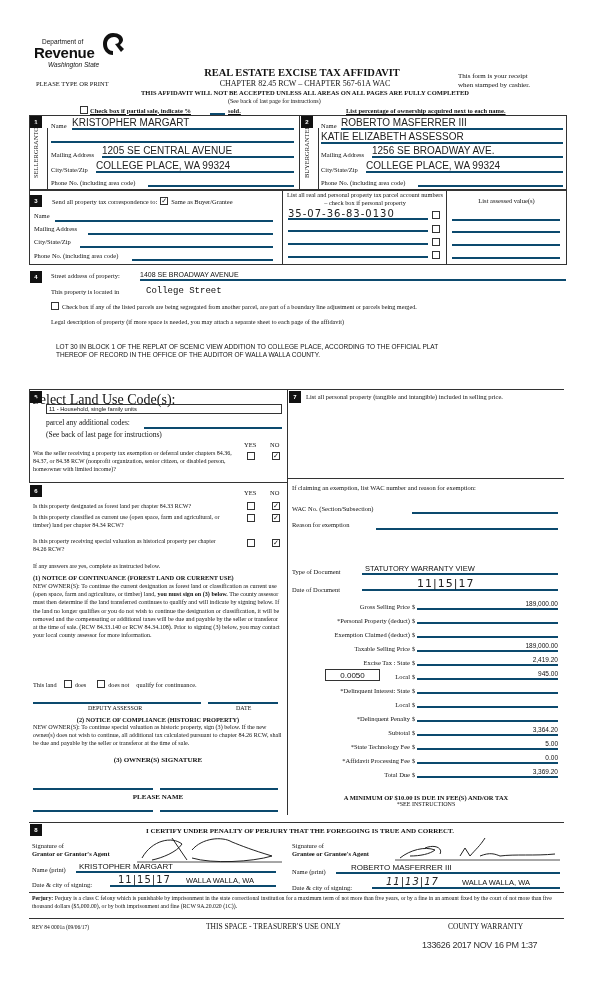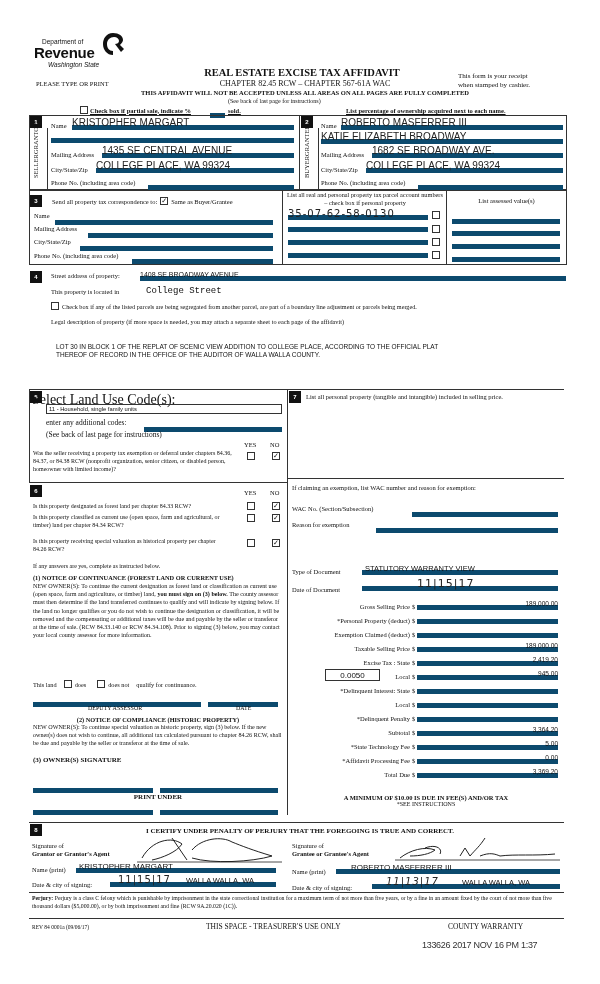--- a/index.html
+++ b/index.html
@@ -2,21 +2,21 @@
 <html><head>
 <meta charset="utf-8">
 <style>
   * { box-sizing: border-box; margin: 0; padding: 0; }
   html, body { width: 600px; height: 984px; background: #fff; overflow: hidden; }
   body { position: relative; font-family: "Liberation Serif", serif; color: #111; font-size: 7px; }
   .abs { position: absolute; }
   .sans { font-family: "Liberation Sans", sans-serif; }
   .mono { font-family: "Liberation Mono", monospace; }
   .num { background: #111; color: #fff; font-size: 6px; font-weight: bold; width: 12px; height: 12px; display: flex; align-items: center; justify-content: center; font-family: "Liberation Sans", sans-serif; }
-  .line { border-bottom: 5px solid #0c4a6e; }
+  .line { border-bottom: 2px solid #0c4a6e; }
   .cb { width: 8px; height: 8px; border: 1px solid #333; background: #fff; display: inline-flex; align-items: center; justify-content: center; font-size: 7px; line-height: 1; }
   .box { border: 1px solid #333; }
   .fill { font-family: "Liberation Sans", sans-serif; font-size: 10px; color: #222; }
   .hand { font-family: "DejaVu Sans", sans-serif; font-size: 11px; color: #222; letter-spacing: 1px; }
   .vlabel { writing-mode: vertical-rl; transform: rotate(180deg); font-size: 6.5px; text-align: center; line-height: 1.1; }
   .lbl { font-size: 6.5px; white-space: nowrap; }
   .amt { font-family: "Liberation Sans", sans-serif; font-size: 6.5px; text-align: right; }
 </style>
 </head>
 <body>
@@ -53,38 +53,38 @@
 <div class="abs vlabel" style="left:32px;top:138px;height:40px;width:14px;display:flex;">
   <span>SELLER</span>
   <span>GRANTOR</span>
 </div>
 <div class="abs" style="left:47px;top:128px;width:1px;height:62px;background:#333;"></div>
 
 <div class="abs lbl" style="left:51px;top:122px;">Name</div>
 <div class="abs line fill" style="left:72px;top:117px;width:222px;height:13px;">KRISTOPHER MARGART</div>
 <div class="abs line fill" style="left:51px;top:130px;width:243px;height:13px;"></div>
 <div class="abs lbl" style="left:51px;top:151px;">Mailing Address</div>
-<div class="abs line fill" style="left:102px;top:145px;width:192px;height:13px;">1435 SE CENTRAL AVENUE</div>
+<div class="abs line fill" style="left:102px;top:145px;width:192px;height:13px;">1205 SE CENTRAL AVENUE</div>
 <div class="abs lbl" style="left:51px;top:166px;">City/State/Zip</div>
 <div class="abs line fill" style="left:96px;top:160px;width:198px;height:13px;">COLLEGE PLACE, WA  99324</div>
 <div class="abs lbl" style="left:51px;top:179px;">Phone No. (including area code)</div>
 <div class="abs line" style="left:148px;top:185px;width:146px;"></div>
 
 <div class="abs num" style="left:301px;top:116px;">2</div>
 <div class="abs vlabel" style="left:303px;top:138px;height:40px;width:14px;display:flex;">
   <span>BUYER</span>
   <span>GRANTEE</span>
 </div>
 <div class="abs" style="left:318px;top:128px;width:1px;height:62px;background:#333;"></div>
 
 <div class="abs lbl" style="left:321px;top:122px;">Name</div>
 <div class="abs line fill" style="left:341px;top:117px;width:222px;height:13px;">ROBERTO MASFERRER III</div>
-<div class="abs line fill" style="left:321px;top:131px;width:242px;height:13px;">KATIE ELIZABETH BROADWAY</div>
+<div class="abs line fill" style="left:321px;top:131px;width:242px;height:13px;">KATIE ELIZABETH ASSESSOR</div>
 <div class="abs lbl" style="left:321px;top:151px;">Mailing Address</div>
-<div class="abs line fill" style="left:372px;top:145px;width:191px;height:13px;">1682 SE BROADWAY AVE.</div>
+<div class="abs line fill" style="left:372px;top:145px;width:191px;height:13px;">1256 SE BROADWAY AVE.</div>
 <div class="abs lbl" style="left:321px;top:166px;">City/State/Zip</div>
 <div class="abs line fill" style="left:366px;top:160px;width:197px;height:13px;">COLLEGE PLACE, WA  99324</div>
 <div class="abs lbl" style="left:321px;top:179px;">Phone No. (including area code)</div>
 <div class="abs line" style="left:418px;top:185px;width:145px;"></div>
 
 <div class="abs box" style="left:29px;top:190px;width:538px;height:75px;"></div>
 <div class="abs" style="left:282px;top:190px;width:1px;height:75px;background:#333;"></div>
 <div class="abs" style="left:446px;top:190px;width:1px;height:75px;background:#333;"></div>
 <div class="abs num" style="left:30px;top:195px;">3</div>
 <div class="abs lbl" style="left:52px;top:197px;display:flex;align-items:center;gap:3px;">
@@ -99,21 +99,21 @@
 <div class="abs line" style="left:88px;top:233px;width:185px;"></div>
 <div class="abs lbl" style="left:34px;top:238px;">City/State/Zip</div>
 <div class="abs line" style="left:80px;top:246px;width:193px;"></div>
 <div class="abs lbl" style="left:34px;top:252px;">Phone No. (including area code)</div>
 <div class="abs line" style="left:132px;top:259px;width:141px;"></div>
 
 <div class="abs" style="left:286px;top:191px;width:158px;font-size:6.3px;text-align:center;line-height:1.2;">List all real and personal property tax parcel account numbers – check box if personal property</div>
 <div class="abs" style="left:448px;top:197px;width:117px;font-size:6.5px;text-align:center;">List assessed value(s)</div>
 
 <div class="abs" style="left:288px;top:208px;width:152px;height:12px;">
-  <div class="abs line hand" style="left:0;top:0;width:140px;height:12px;font-size:10px;">35-07-62-58-0130</div>
+  <div class="abs line hand" style="left:0;top:0;width:140px;height:12px;font-size:10px;">35-07-36-83-0130</div>
   <span class="abs cb" style="left:144px;top:3px;"></span>
 </div>
 <div class="abs line" style="left:452px;top:219px;width:108px;"></div>
 
 <div class="abs" style="left:288px;top:222px;width:152px;height:12px;">
   <div class="abs line" style="left:0;top:0;width:140px;height:10px;"></div>
   <span class="abs cb" style="left:144px;top:3px;"></span>
 </div>
 <div class="abs line" style="left:452px;top:231px;width:108px;"></div>
 
@@ -143,21 +143,21 @@
 <div class="abs sans" style="left:56px;top:351px;font-size:6.5px;">THEREOF OF RECORD IN THE OFFICE OF THE AUDITOR OF WALLA WALLA COUNTY.</div>
 
 <div class="abs" style="left:29px;top:389px;width:535px;height:1px;background:#333;"></div>
 <div class="abs" style="left:29px;top:389px;width:1px;height:93px;background:#333;"></div>
 <div class="abs" style="left:287px;top:389px;width:1px;height:426px;background:#333;"></div>
 <div class="abs" style="left:29px;top:482px;width:258px;height:1px;background:#333;"></div>
 
 <div class="abs num" style="left:30px;top:391px;">5</div>
 <div class="abs" style="left:32px;top:392px;font-size:14px;">Select Land Use Code(s):</div>
 <div class="abs box sans" style="left:46px;top:404px;width:236px;height:10px;font-size:5.8px;padding-left:2px;line-height:9px;">11 - Household, single family units</div>
-<div class="abs" style="left:46px;top:418px;font-size:7.5px;">enter any additional codes:</div>
+<div class="abs" style="left:46px;top:418px;font-size:7.5px;">parcel any additional codes:</div>
 <div class="abs line" style="left:144px;top:427px;width:138px;"></div>
 <div class="abs" style="left:46px;top:430px;font-size:7.5px;">(See back of last page for instructions)</div>
 <div class="abs lbl" style="left:244px;top:441px;">YES</div>
 <div class="abs lbl" style="left:270px;top:441px;">NO</div>
 <div class="abs" style="left:33px;top:450px;width:205px;font-size:6px;line-height:1.3;">Was the seller receiving a property tax exemption or deferral under chapters 84.36, 84.37, or 84.38 RCW (nonprofit organization, senior citizen, or disabled person, homeowner with limited income)?</div>
 <span class="abs cb" style="left:247px;top:452px;"></span>
 <span class="abs cb" style="left:272px;top:452px;">✓</span>
 
 <div class="abs num" style="left:30px;top:485px;">6</div>
 <div class="abs lbl" style="left:244px;top:489px;">YES</div>
@@ -191,24 +191,24 @@
   <span style="margin-left:4px;">qualify for continuance.</span>
 </div>
 
 <div class="abs line" style="left:33px;top:702px;width:168px;"></div>
 <div class="abs line" style="left:208px;top:702px;width:70px;"></div>
 <div class="abs lbl" style="left:88px;top:705px;font-size:6px;">DEPUTY ASSESSOR</div>
 <div class="abs lbl" style="left:236px;top:705px;font-size:6px;">DATE</div>
 
 <div class="abs" style="left:33px;width:250px;top:716px;font-size:6.3px;font-weight:bold;text-align:center;">(2) NOTICE OF COMPLIANCE (HISTORIC PROPERTY)</div>
 <div class="abs" style="left:33px;top:724px;width:250px;font-size:6.1px;line-height:1.3;">NEW OWNER(S): To continue special valuation as historic property, sign (3) below. If the new owner(s) does not wish to continue, all additional tax calculated pursuant to chapter 84.26 RCW, shall be due and payable by the seller or transferor at the time of sale.</div>
-<div class="abs" style="left:33px;width:250px;top:756px;font-size:7px;font-weight:bold;text-align:left;">(3)  OWNER(S) SIGNATURE</div>
+<div class="abs" style="left:33px;width:250px;top:756px;font-size:7px;font-weight:bold;text-align:center;">(3)  OWNER(S) SIGNATURE</div>
 <div class="abs line" style="left:33px;top:788px;width:120px;"></div>
 <div class="abs line" style="left:160px;top:788px;width:118px;"></div>
-<div class="abs" style="left:33px;width:250px;top:793px;font-size:7px;font-weight:bold;text-align:center;">PRINT UNDER</div>
+<div class="abs" style="left:33px;width:250px;top:793px;font-size:7px;font-weight:bold;text-align:center;">PLEASE NAME</div>
 <div class="abs line" style="left:33px;top:810px;width:120px;"></div>
 <div class="abs line" style="left:160px;top:810px;width:118px;"></div>
 
 <div class="abs num" style="left:289px;top:391px;">7</div>
 <div class="abs" style="left:306px;top:392px;width:250px;font-size:6.5px;line-height:1.5;">List all  personal property (tangible and intangible) included in selling price.</div>
 <div class="abs" style="left:287px;top:478px;width:277px;height:1px;background:#333;"></div>
 <div class="abs" style="left:292px;top:484px;font-size:6.5px;">If claiming an exemption, list WAC number and reason for exemption:</div>
 <div class="abs lbl" style="left:292px;top:505px;">WAC No. (Section/Subsection)</div>
 <div class="abs line" style="left:412px;top:512px;width:146px;"></div>
 <div class="abs lbl" style="left:292px;top:521px;">Reason for exemption</div>

